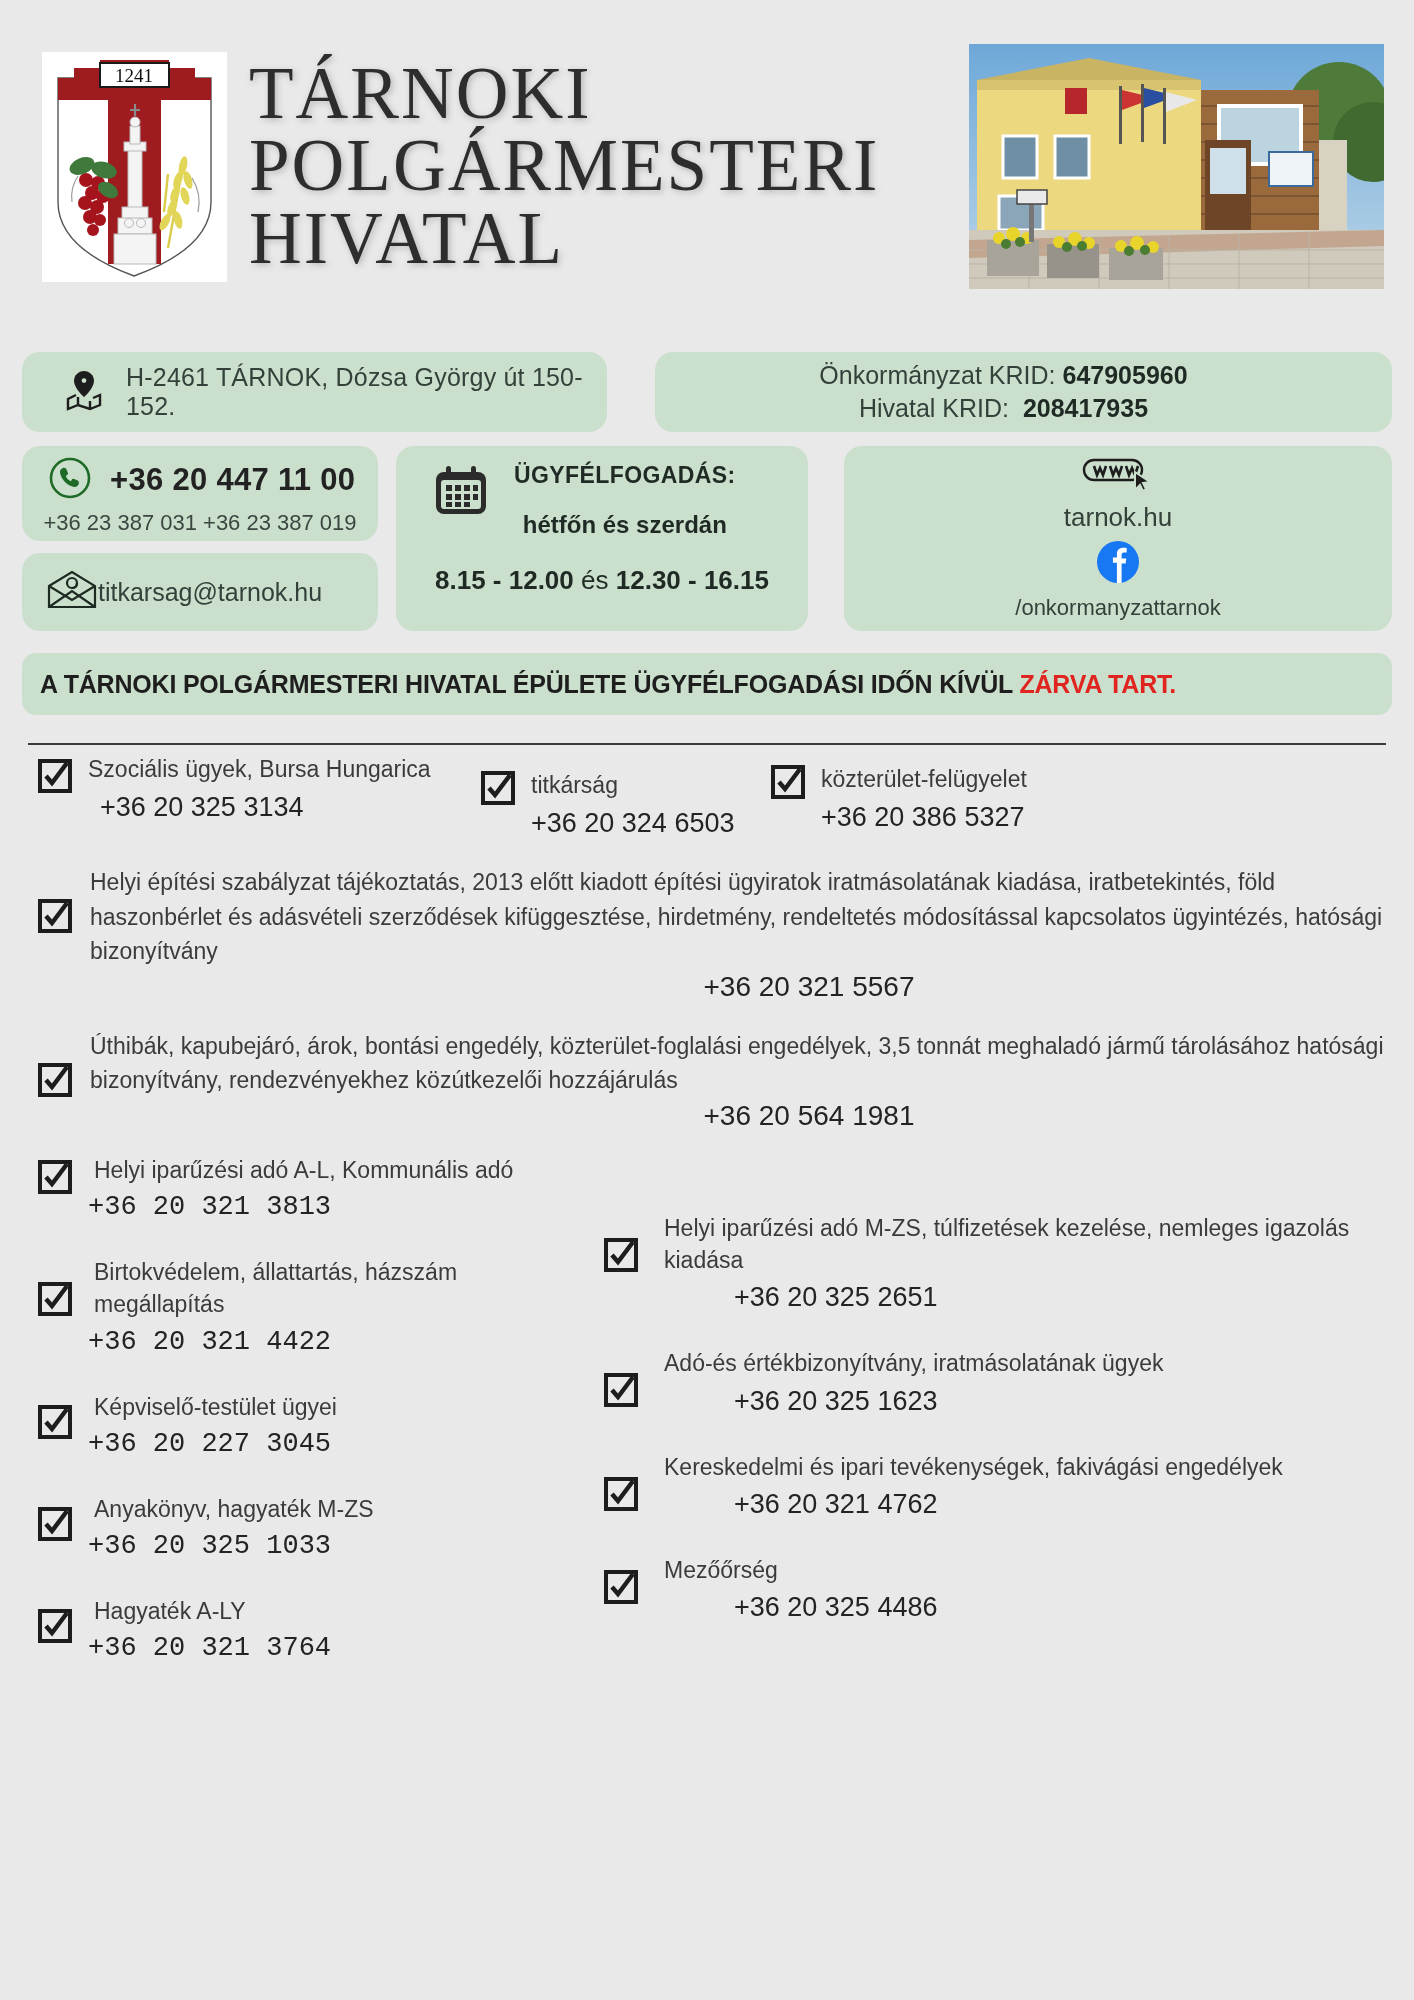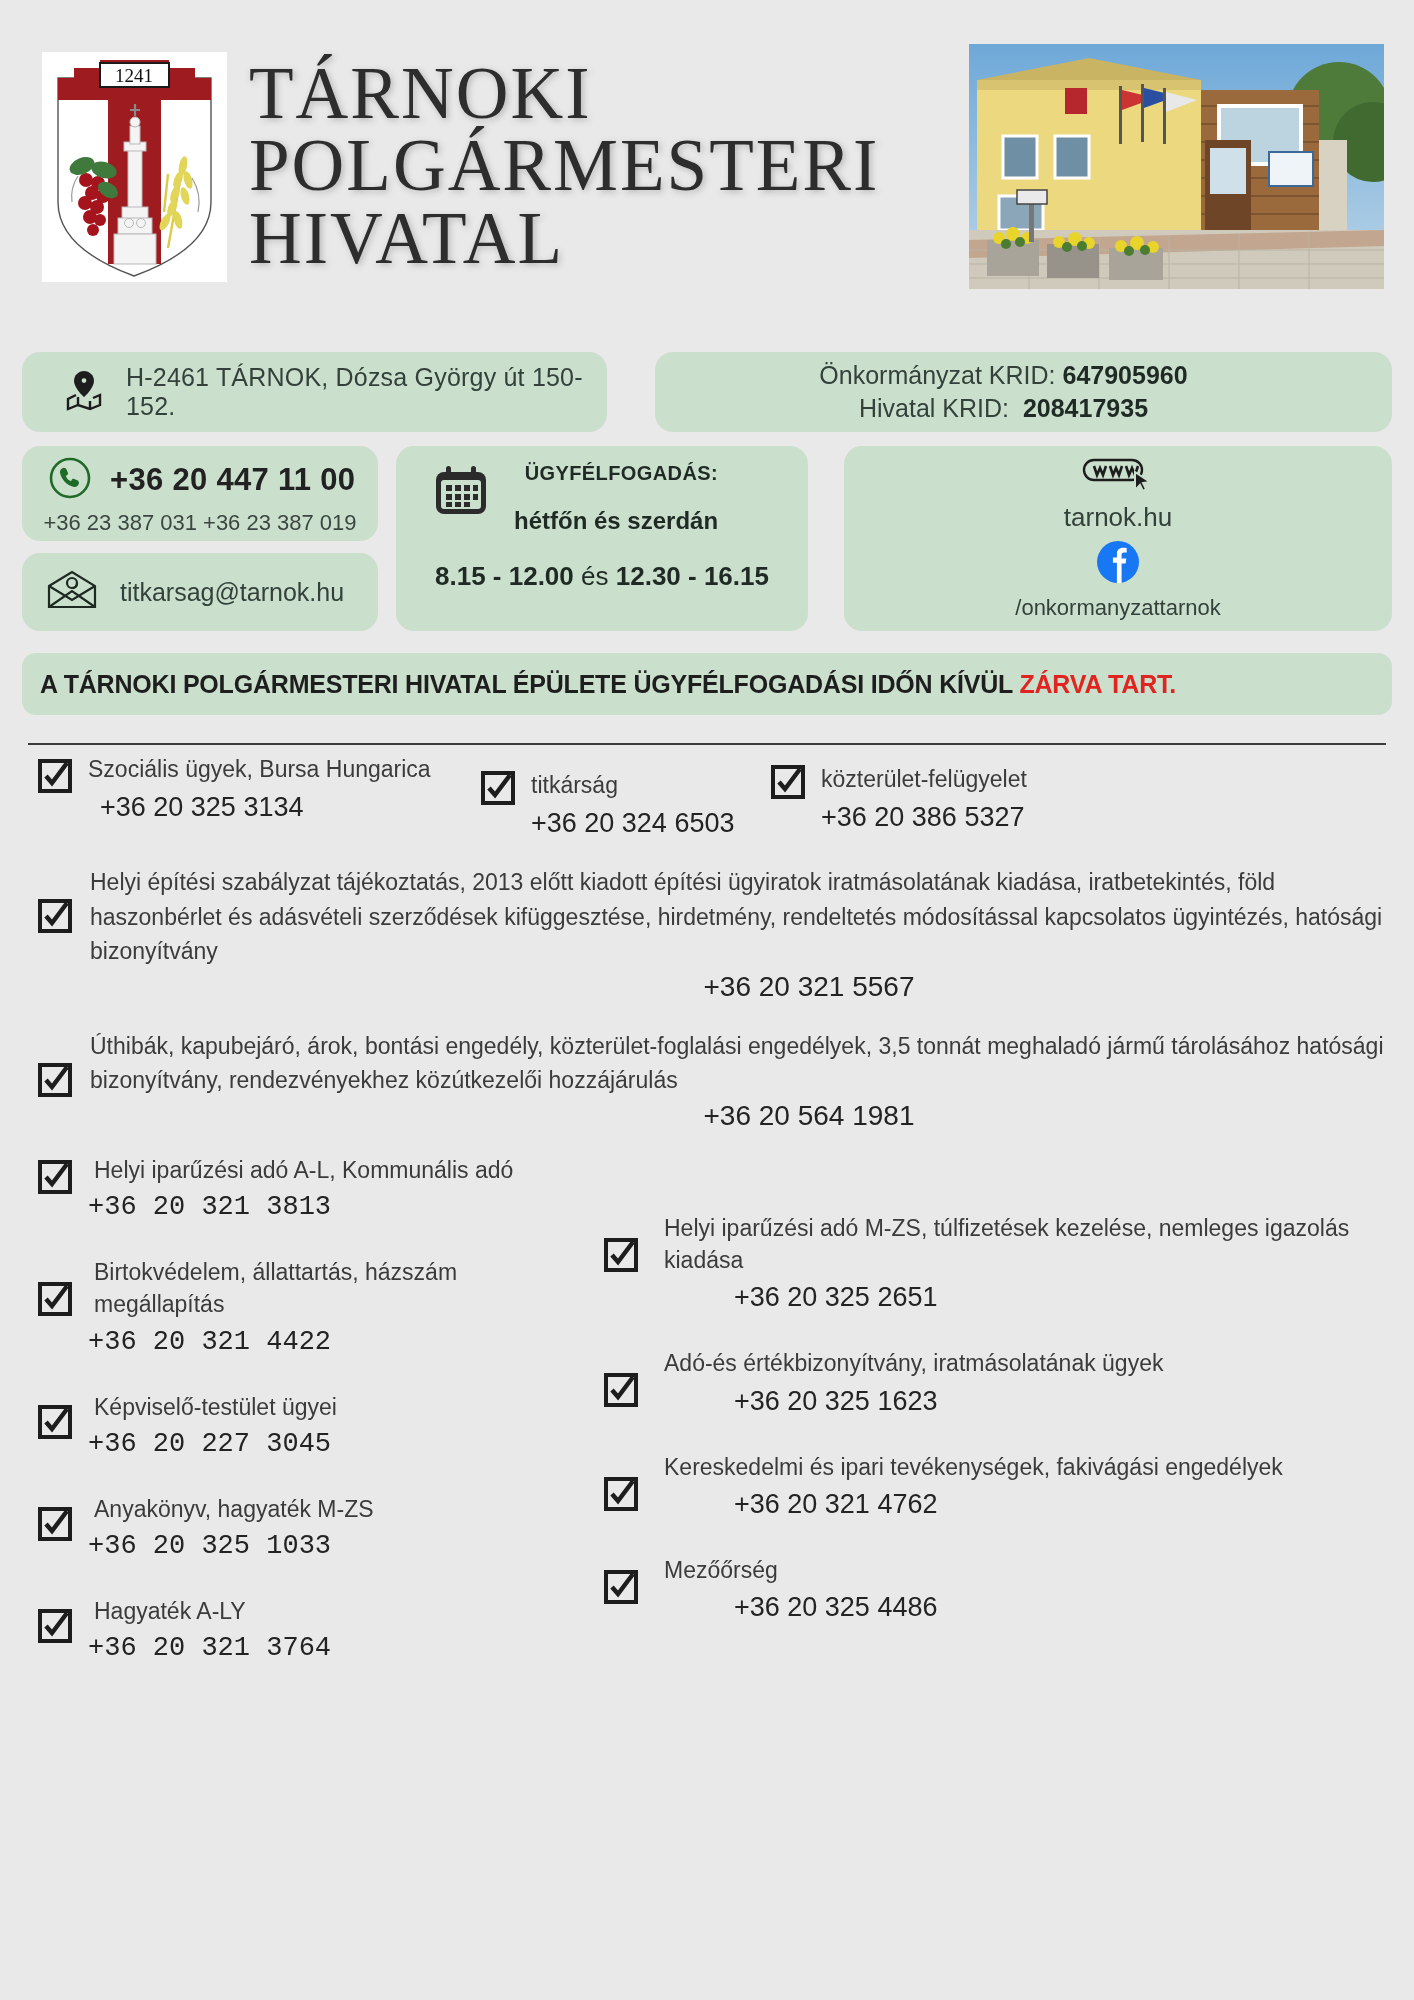--- a/index.html
+++ b/index.html
@@ -95,31 +95,31 @@
     gap: 18px;
     padding: 0 22px;
     margin-top: 14px;
     height: 185px;
   }
   .col-left { flex: 0 0 356px; display: flex; flex-direction: column; gap: 12px; }
   .phone-card { flex: 0 0 95px; padding: 10px 14px 0 14px; }
   .phone-top { display: flex; align-items: center; gap: 18px; padding-left: 12px; }
   .phone-main { font-size: 31px; font-weight: bold; color: #222; letter-spacing: .3px; }
   .phone-sub { text-align: center; font-size: 22px; color: #3a463f; margin-top: 6px; }
-  .mail-card { flex: 1; display: flex; align-items: center; gap: 22px; padding-left: 24px; }
+  .mail-card { flex: 1; display: flex; align-items: center; padding-left: 24px; }
   .mail-text { font-size: 25px; color: #33413a; }
 
   .hours-card {
     flex: 0 0 412px;
     padding: 16px 18px;
     display: flex;
     flex-direction: column;
   }
   .hours-top { display: flex; align-items: flex-start; gap: 24px; padding-left: 18px; }
-  .hours-title { font-size: 20px; font-weight: bold; color: #1f2a24; letter-spacing: .4px; text-align: right; }
+  .hours-title { font-size: 23px; font-weight: bold; color: #1f2a24; letter-spacing: .4px; text-align: right; }
   .hours-days { font-size: 24px; font-weight: bold; color: #1f2a24; text-align: center; margin-top: 22px; }
   .hours-times { font-size: 26px; text-align: center; margin-top: 26px; color: #1f2a24; }
   .hours-times b { font-weight: bold; }
   .hours-times .es { font-weight: normal; }
 
   .web-card {
     flex: 1;
     margin-left: 18px;
     display: flex;
     flex-direction: column;

